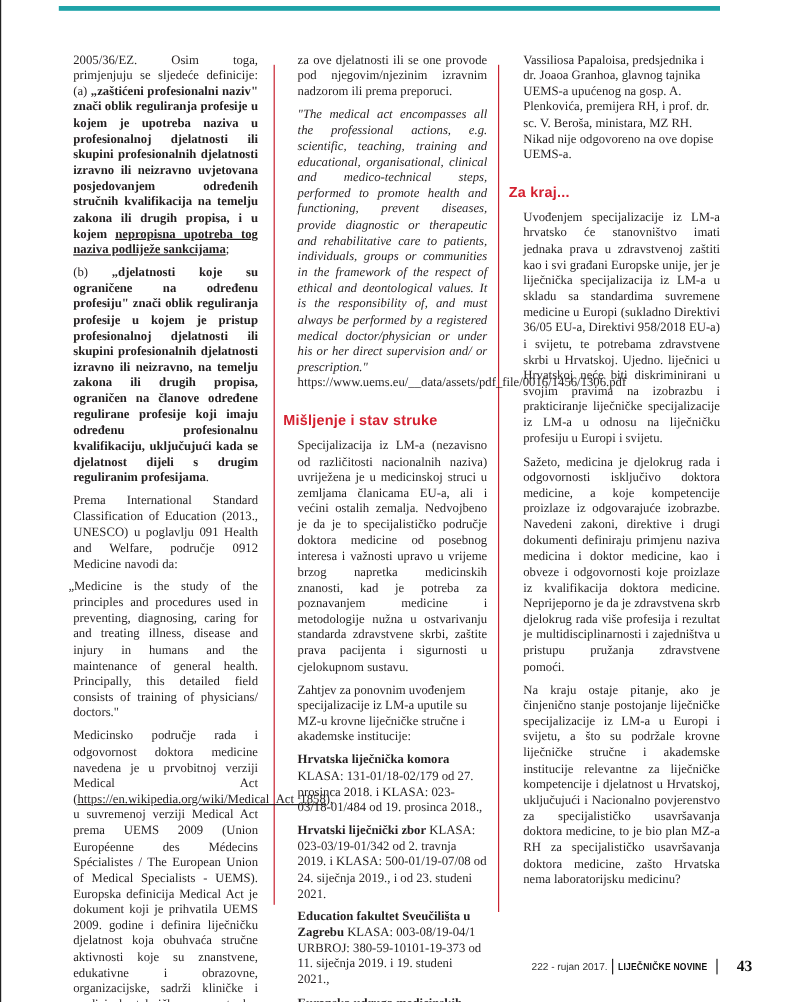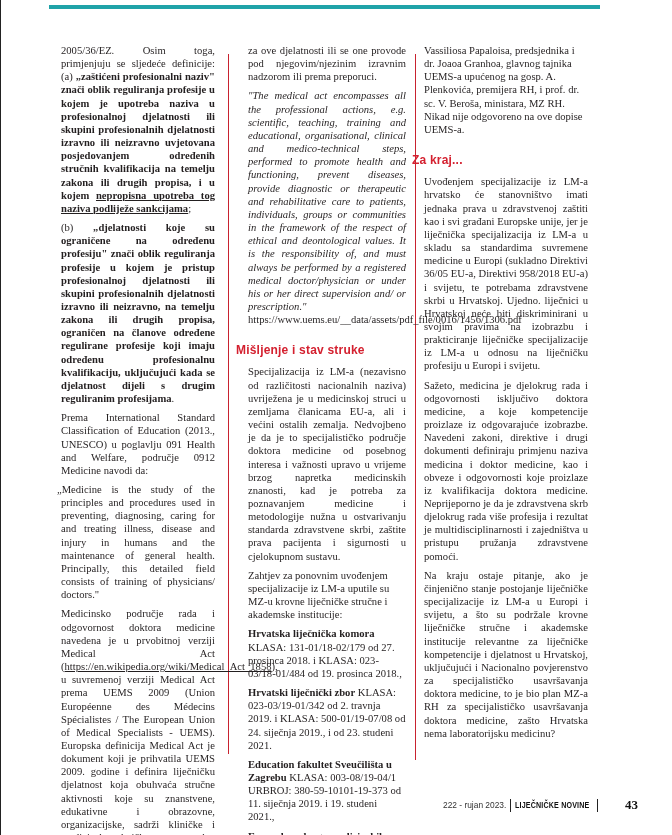--- a/index.html
+++ b/index.html
@@ -7,40 +7,40 @@
       width: 672px; height: 835px; position: relative; overflow: hidden;
       background: #ffffff; color: #231f20;
       font-family: "Liberation Serif", "DejaVu Serif", serif;
     }
     .left-border { position: absolute; left: 0; top: 0; width: 1px; height: 835px; background: #222; }
     .top-rule { position: absolute; left: 49px; top: 5px; width: 551px; height: 4px; background: #1fa3a8; }
     .col { position: absolute; top: 44px; font-size: 10.6px; line-height: 13.15px; text-align: justify; }
     .col p { margin: 0 0 6px 12px; hyphens: manual; }
     .c1 { left: 49px; width: 166px; }
     .c2 { left: 236px; width: 170px; }
-    .c3 { left: 412px; width: 176px; }
+    .c3 { left: 424px; width: 176px; }
     .vrule { position: absolute; width: 1px; background: #c8222f; }
     .v1 { left: 228px; top: 54px; height: 700px; }
     .v2 { left: 415px; top: 54px; height: 706px; }
     .b { font-weight: bold; }
     .u { text-decoration: underline; }
     .i { font-style: italic; }
     .quote { padding-left: 0; text-indent: -4px; }
     .head {
       font-family: "Liberation Sans", "DejaVu Sans", sans-serif; font-weight: bold;
       color: #d4202f; font-size: 12px; letter-spacing: 0.2px; margin: 18px 0 8px 0;
     }
     .left-text { text-align: left; }
     .footer {
       position: absolute; top: 797px; left: 443px; height: 16px; display: flex; align-items: center;
       font-family: "Liberation Sans", "DejaVu Sans", sans-serif; font-size: 8.4px; color: #333;
     }
     .footer .sep { display: inline-block; width: 1px; height: 13px; background: #222; margin: 0 4px; }
     .footer .mag { font-weight: bold; font-size: 8.4px; letter-spacing: 0.2px; color: #111; transform: scaleX(0.85); transform-origin: left; display: inline-block; margin-right: -10px; }
-    .footer .page { font-family: "Liberation Serif", "DejaVu Serif", serif; font-weight: bold; font-size: 13px; margin-left: 23px; color: #111; }
+    .footer .page { font-family: "Liberation Serif", "DejaVu Serif", serif; font-weight: bold; font-size: 13px; margin-left: 12px; color: #111; }
   </style>
 </head>
 <body>
 
 <div class="left-border"></div>
 <div class="top-rule"></div>
 
 <div class="vrule v1"></div>
 <div class="vrule v2"></div>
 
@@ -82,18 +82,18 @@
 
 <div class="col c3">
   <p class="left-text">Vassiliosa Papaloisa, predsjednika i dr. Joaoa Granhoa, glavnog tajnika UEMS-a upućenog na gosp. A. Plenkovića, premijera RH, i prof. dr. sc. V. Beroša, ministara, MZ RH. Nikad nije odgovoreno na ove dopise UEMS-a.</p>
   <div class="head">Za kraj...</div>
   <p>Uvođenjem specijalizacije iz LM-a hrvatsko će stanovništvo imati jednaka prava u zdravstvenoj zaštiti kao i svi građani Europske unije, jer je liječnička specijalizacija iz LM-a u skladu sa standardima suvremene medicine u Europi (sukladno Direktivi 36/05 EU-a, Direktivi 958/2018 EU-a) i svijetu, te potrebama zdravstvene skrbi u Hrvatskoj. Ujedno. liječnici u Hrvatskoj neće biti diskriminirani u svojim pravima na izobrazbu i prakticiranje liječničke specijalizacije iz LM-a u odnosu na liječničku profesiju u Europi i svijetu.</p>
   <p>Sažeto, medicina je djelokrug rada i odgovornosti isključivo doktora medicine, a koje kompetencije proizlaze iz odgovarajuće izobrazbe. Navedeni zakoni, direktive i drugi dokumenti definiraju primjenu naziva medicina i doktor medicine, kao i obveze i odgovornosti koje proizlaze iz kvalifikacija doktora medicine. Neprijeporno je da je zdravstvena skrb djelokrug rada više profesija i rezultat je multidisciplinarnosti i zajedništva u pristupu pružanja zdravstvene pomoći.</p>
   <p>Na kraju ostaje pitanje, ako je činjenično stanje postojanje liječničke specijalizacije iz LM-a u Europi i svijetu, a što su podržale krovne liječničke stručne i akademske institucije relevantne za liječničke kompetencije i djelatnost u Hrvatskoj, uključujući i Nacionalno povjerenstvo za specijalističko usavršavanja doktora medicine, to je bio plan MZ-a RH za specijalističko usavršavanja doktora medicine, zašto Hrvatska nema laboratorijsku medicinu?</p>
 </div>
 
 <div class="footer">
-  <span>222 - rujan 2023.</span>
+  <span>222 - rujan 2017.</span>
   <span class="sep"></span>
   <span class="mag">LIJEČNIČKE NOVINE</span>
   <span class="sep"></span>
   <span class="page">43</span>
 </div>
 
 </body></html>

